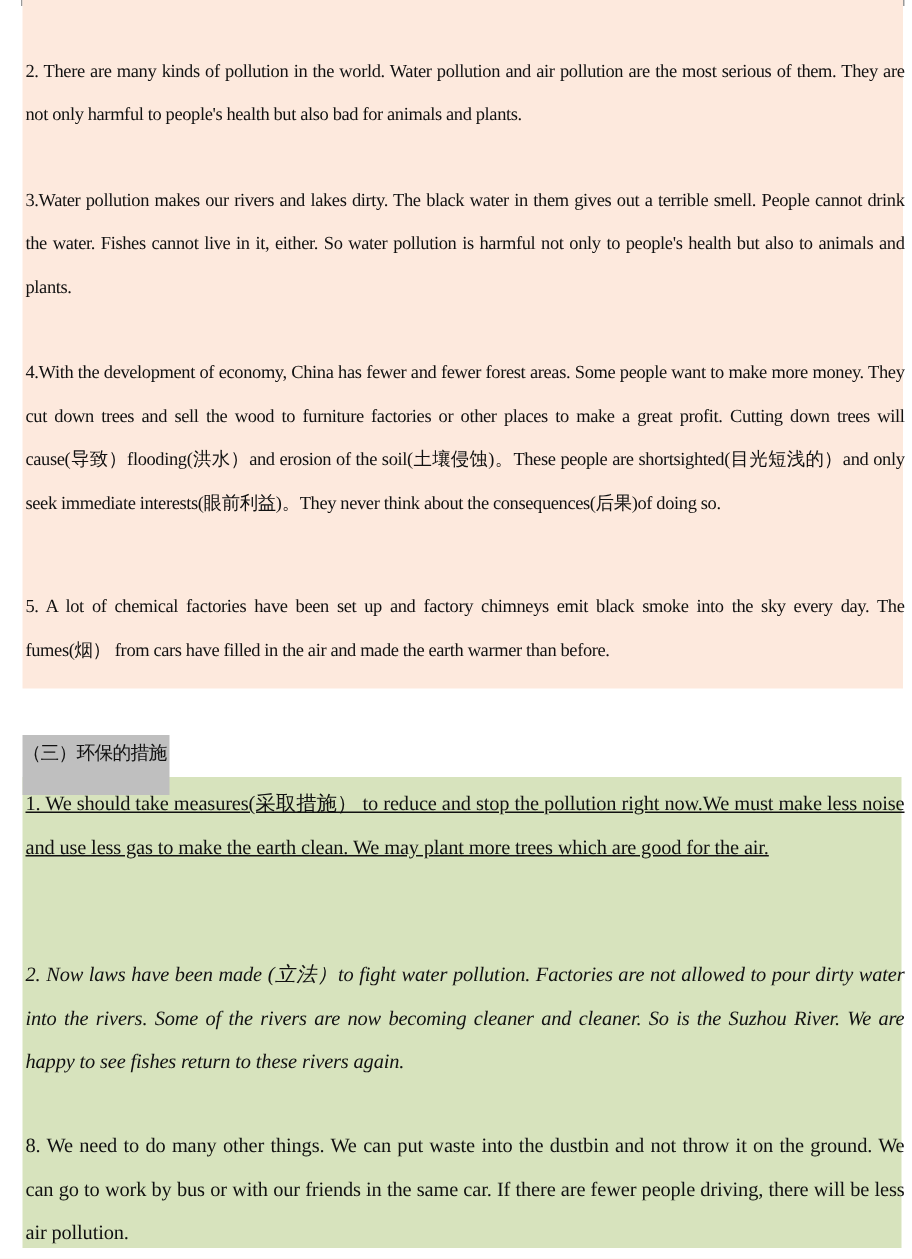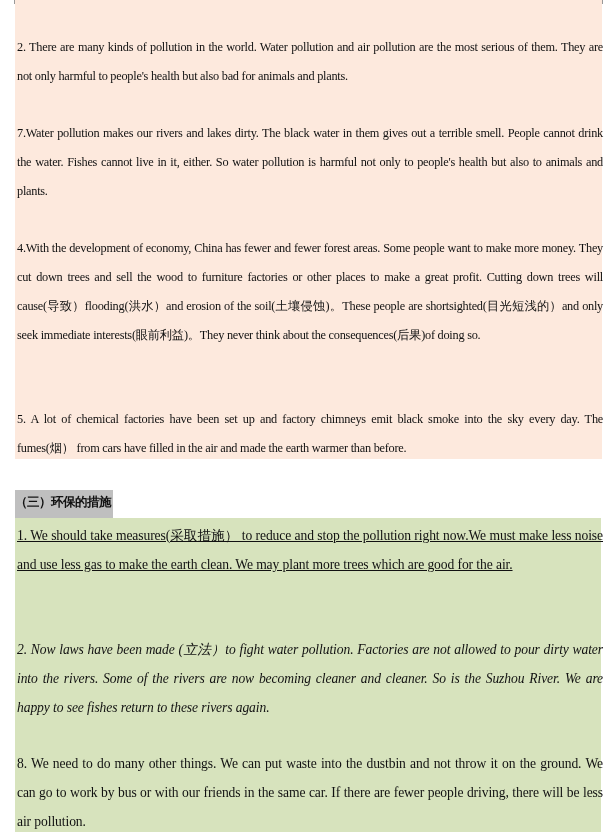--- a/index.html
+++ b/index.html
@@ -7,34 +7,34 @@
            font-family: "Liberation Serif", "DejaVu Serif", serif; color: #111; }
     .corner-tl { position: absolute; left: 14px; top: 0; width: 1px; height: 4px; background: #999; }
     .corner-tr { position: absolute; left: 602px; top: 0; width: 1px; height: 4px; background: #999; }
     .block { position: absolute; left: 15px; }
     .peach { top: 0; width: 587px; height: 459px; background: #fde9dd; }
     .green { top: 518px; width: 586px; height: 314px; background: #d7e3bd; }
     .para { position: absolute; left: 15px; width: 586px; font-size: 12.3px; line-height: 29px;
             text-align: justify; margin: 2px; letter-spacing: -0.25px; }
     .para.g { font-size: 13.6px; line-height: 29px; letter-spacing: -0.1px; }
     .heading { position: absolute; left: 15px; top: 490px; height: 24px; line-height: 24px;
-               background: #bfbfbf; font-family: "DejaVu Sans", sans-serif; font-weight: bold;
-               font-size: 12.5px; padding: 0 2px 4px 0; letter-spacing: -0.5px; }
+               background: #bfbfbf; font-family: "DejaVu Sans", sans-serif; font-weight: normal;
+               font-size: 12.5px; padding: 0 2px 16px 0; letter-spacing: -0.5px; }
   </style>
 </head>
 <body>
 
 <div class="corner-tl"></div>
 <div class="corner-tr"></div>
 
 <div class="block peach"></div>
 <div class="block green"></div>
 
 <p class="para" style="top:31px;">2. There are many kinds of pollution in the world. Water pollution and air pollution are the most serious of them. They are not only harmful to people's health but also bad for animals and plants.</p>
-<p class="para" style="top:117px;">7.Water pollution makes our rivers and lakes dirty. The black water in them gives out a terrible smell. People cannot drink the water. Fishes cannot live in it, either. So water pollution is harmful not only to people's health but also to animals and plants.</p>
+<p class="para" style="top:117px;">3.Water pollution makes our rivers and lakes dirty. The black water in them gives out a terrible smell. People cannot drink the water. Fishes cannot live in it, either. So water pollution is harmful not only to people's health but also to animals and plants.</p>
 <p class="para" style="top:232px;">4.With the development of economy, China has fewer and fewer forest areas. Some people want to make more money. They cut down trees and sell the wood to furniture factories or other places to make a great profit. Cutting down trees will cause(导致）flooding(洪水）and erosion of the soil(土壤侵蚀)。These people are shortsighted(目光短浅的）and only seek immediate interests(眼前利益)。They never think about the consequences(后果)of doing so.</p>
-<p class="para" style="top:403px;">5. A lot of chemical factories have been set up and factory chimneys emit black smoke into the sky every day. The fumes(烟）  from cars have filled in the air and made the earth warmer than before.</p>
+<p class="para" style="top:388px;">5. A lot of chemical factories have been set up and factory chimneys emit black smoke into the sky every day. The fumes(烟）  from cars have filled in the air and made the earth warmer than before.</p>
 
 <div class="heading">（三）环保的措施</div>
 
 <p class="para g" style="top:519px;text-decoration:underline;">1. We should take measures(采取措施）  to reduce and stop the pollution right now.We must make less noise and use less gas to make the earth clean. We may plant more trees which are good for the air.</p>
 <p class="para g" style="top:633px;font-style:italic;">2. Now laws have been made (立法）to fight water pollution. Factories are not allowed to pour dirty water into the rivers. Some of the rivers are now becoming cleaner and cleaner. So is the Suzhou River. We are happy to see fishes return to these rivers again.</p>
 <p class="para g" style="top:747px;">8. We need to do many other things. We can put waste into the dustbin and not throw it on the ground. We can go to work by bus or with our friends in the same car. If there are fewer people driving, there will be less air pollution.</p>
 
 </body></html>

